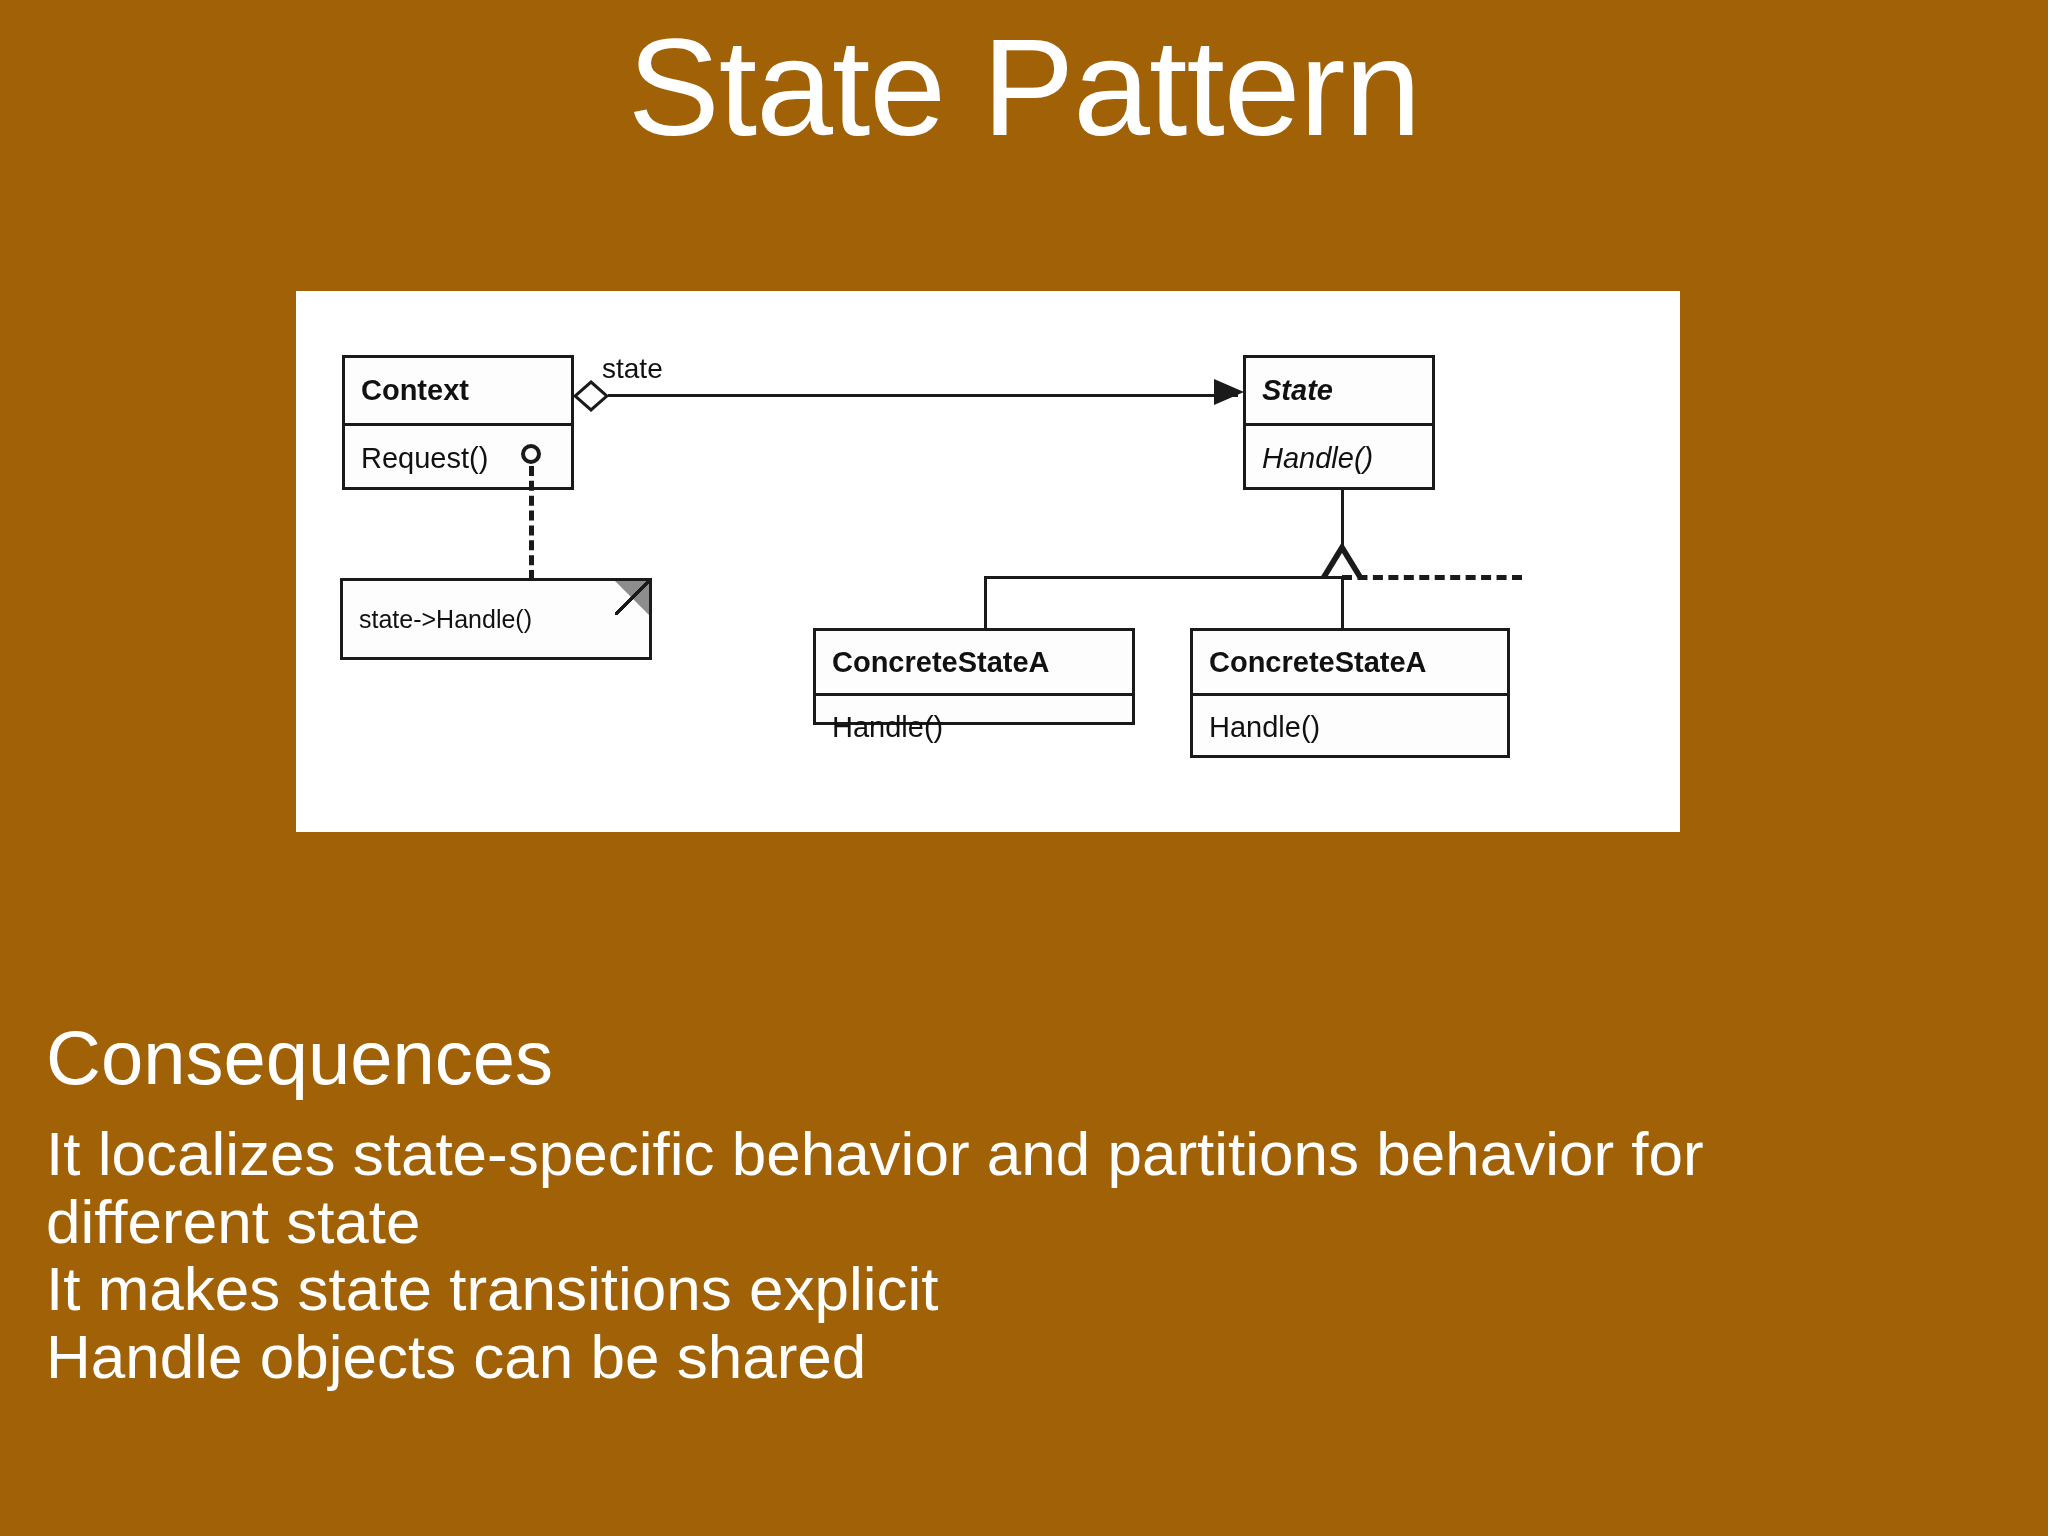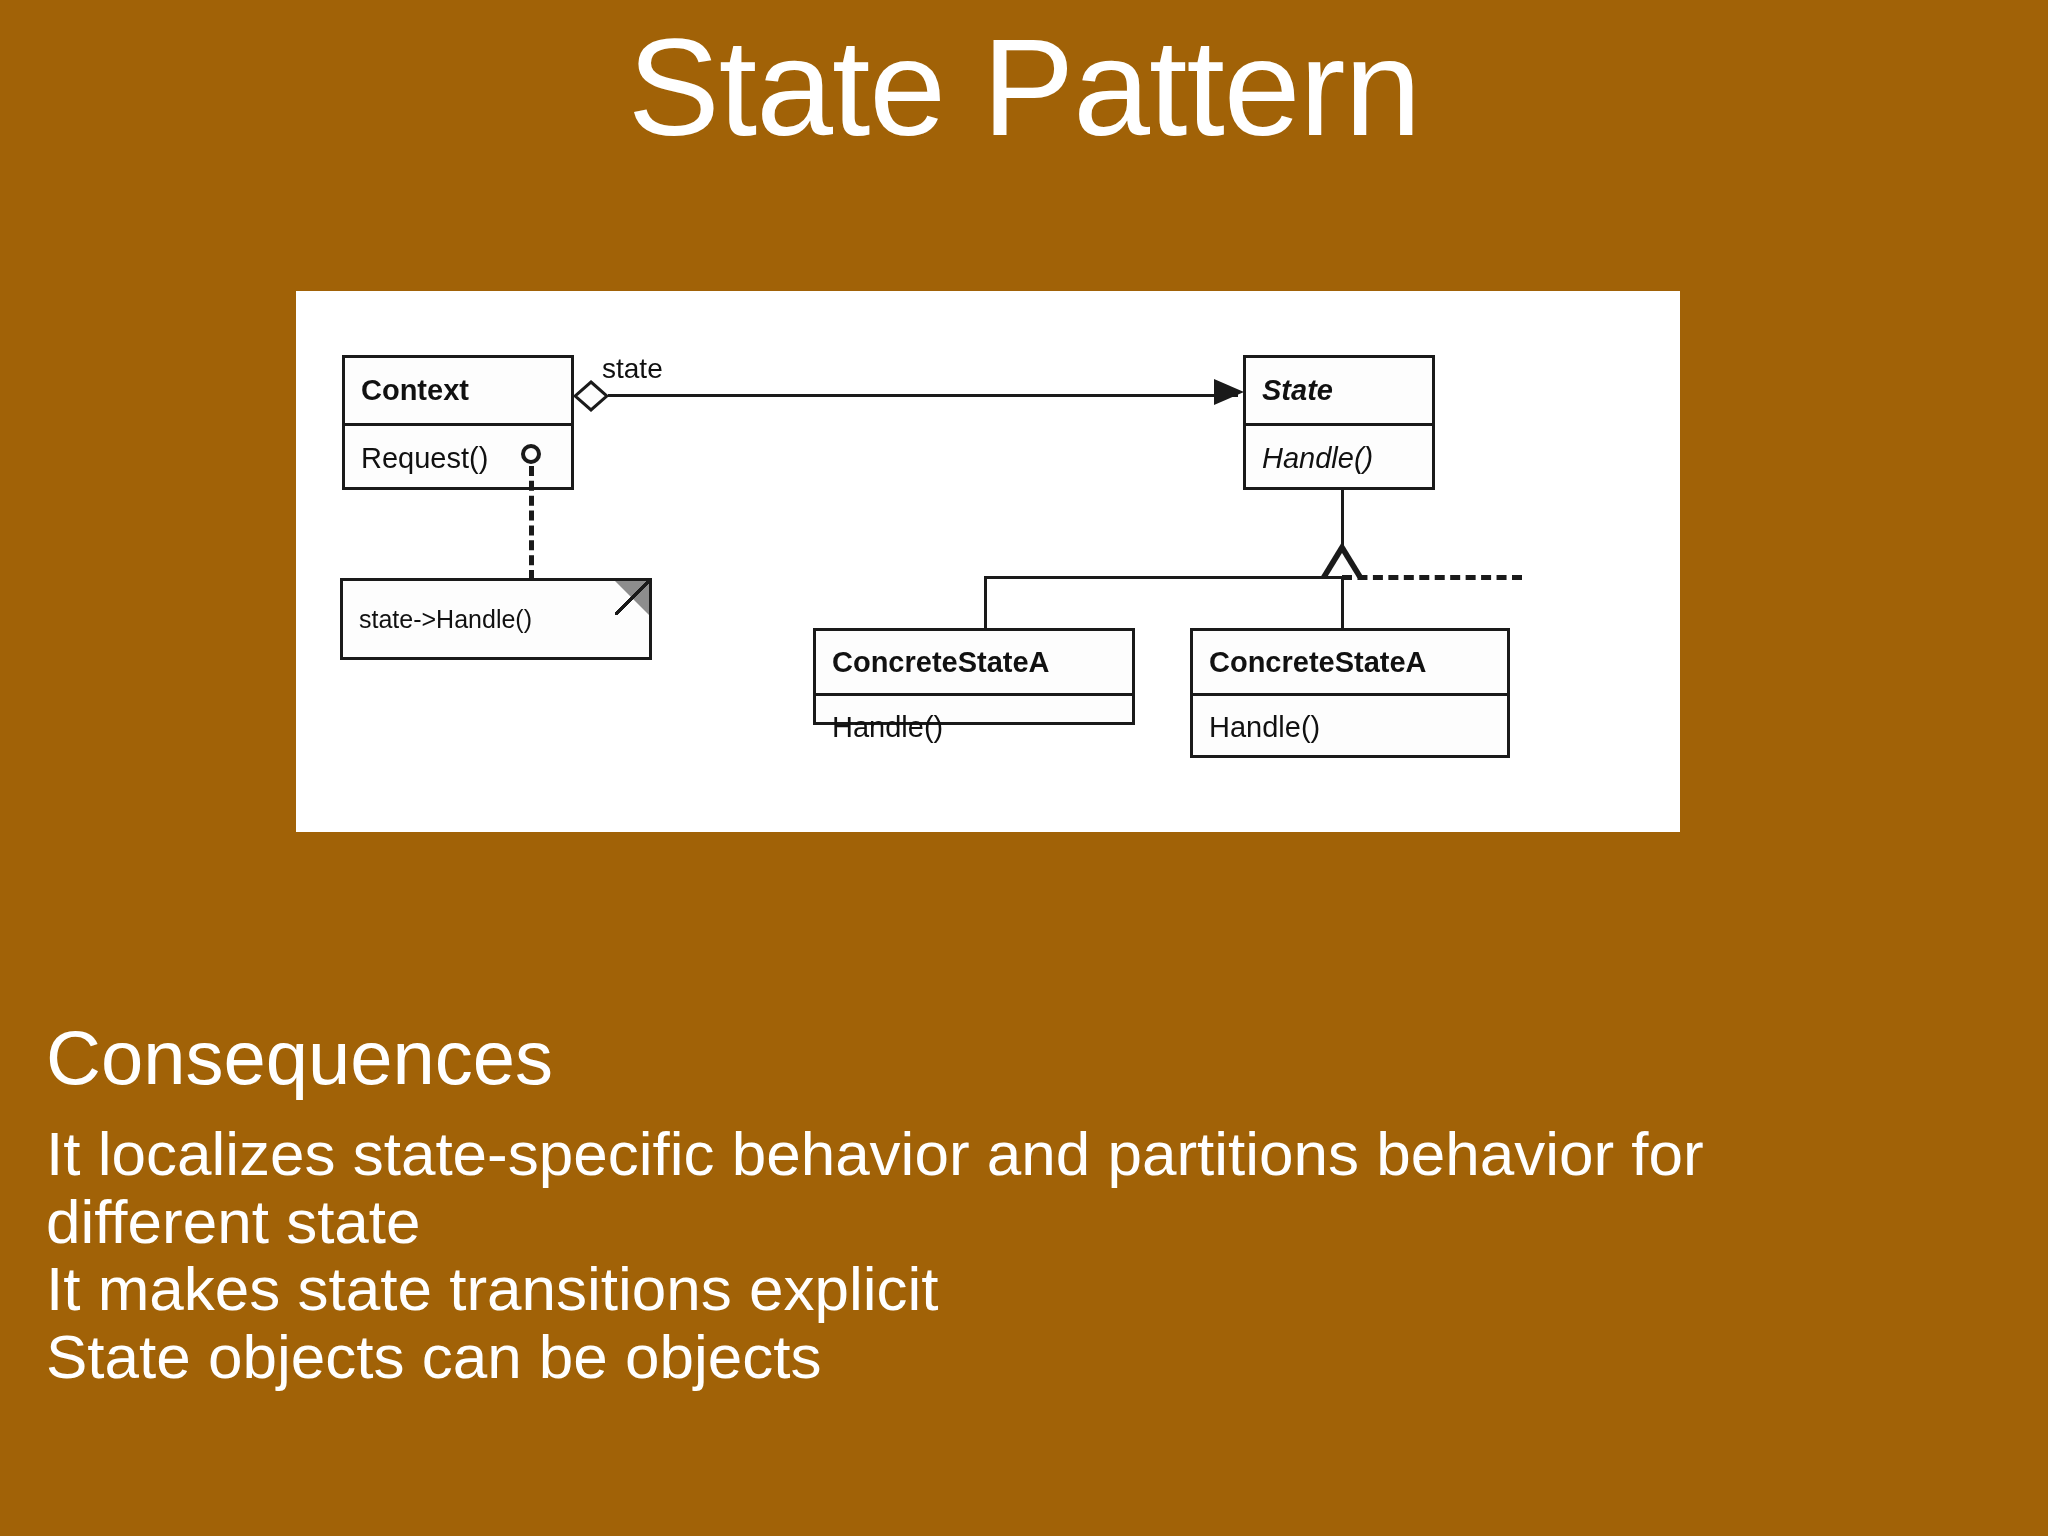--- a/index.html
+++ b/index.html
@@ -296,16 +296,16 @@
       </div>
 
     </div>
   </div>
 
   <div class="body-block">
     <div class="body-head">Consequences</div>
     <div class="body-line">It localizes state-specific behavior and partitions behavior for</div>
     <div class="body-line">different state</div>
     <div class="body-line">It makes state transitions explicit</div>
-    <div class="body-line">State objects can be objects</div>
+    <div class="body-line">Handle objects can be shared</div>
   </div>
 
 </div>
 
 </body></html>

